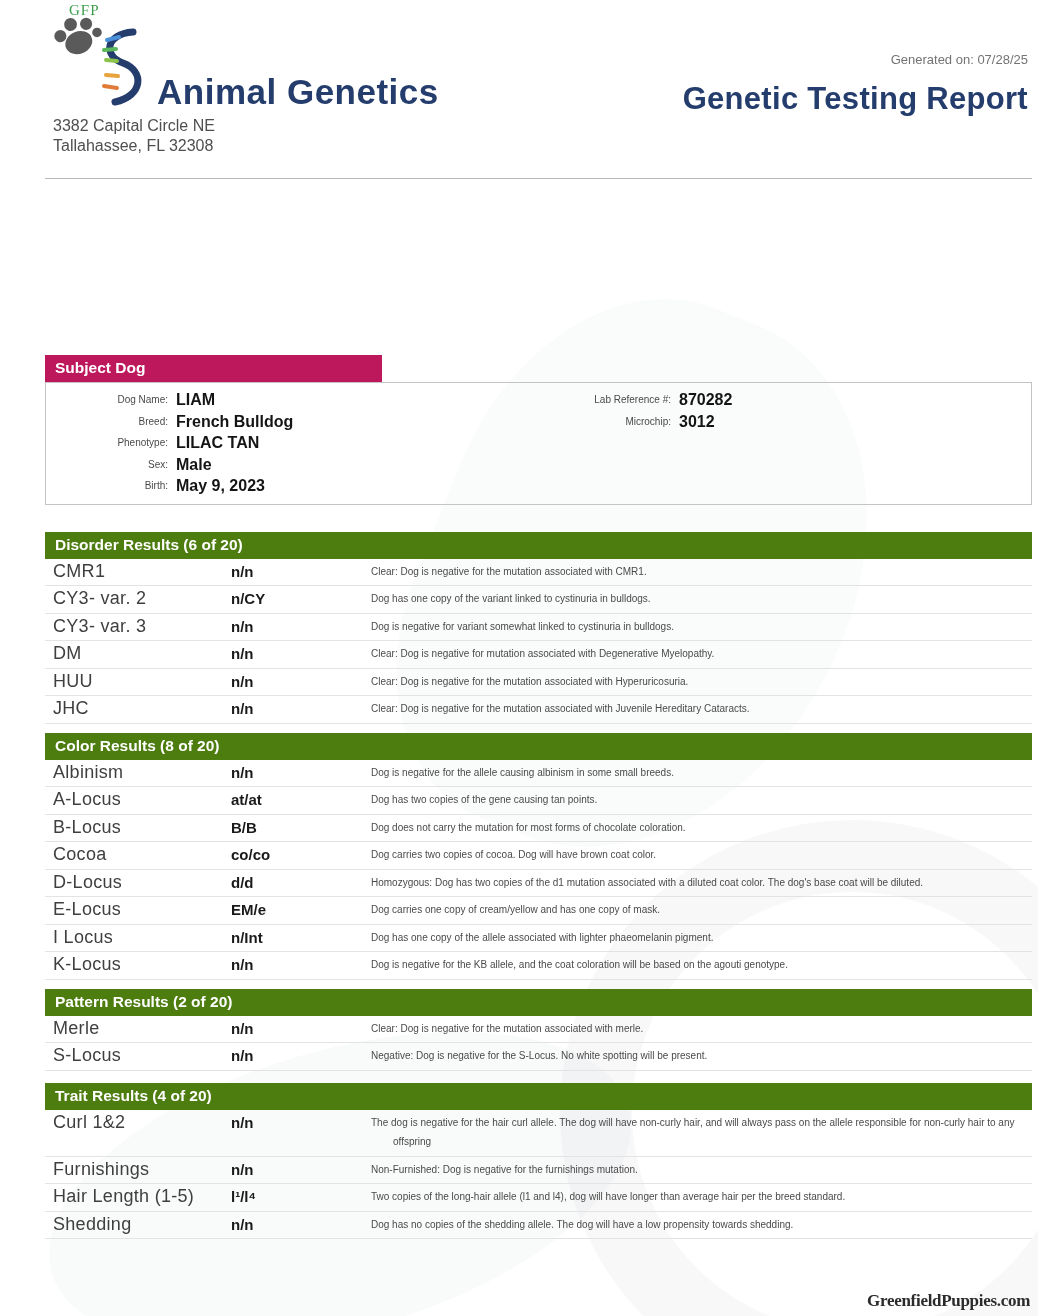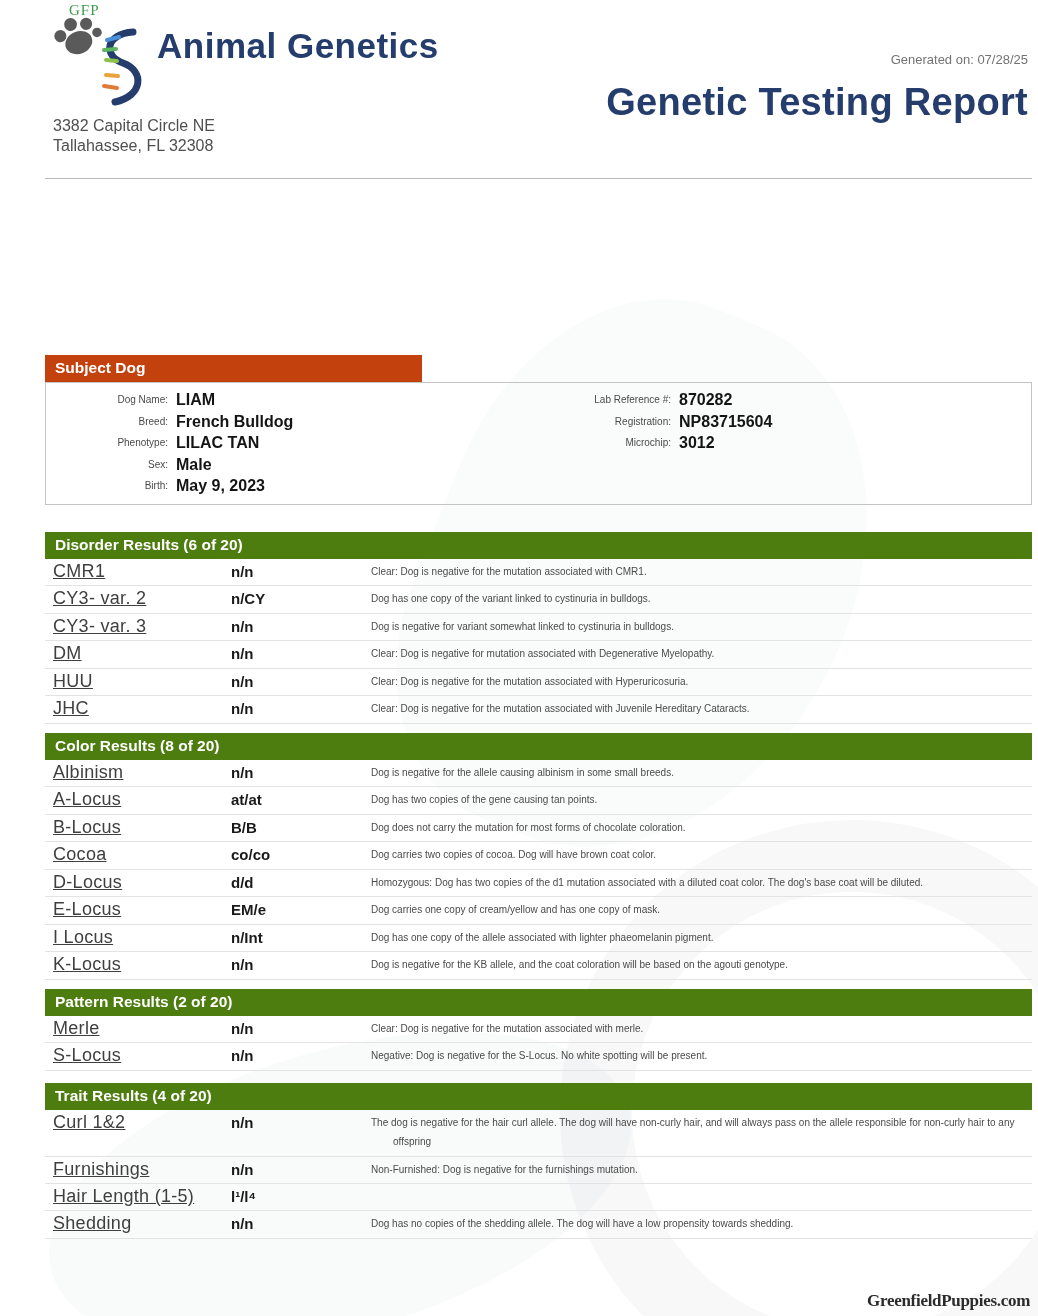--- a/index.html
+++ b/index.html
@@ -13,45 +13,45 @@
   
   .wm{position:absolute;z-index:1;}
   .wm-ring{left:560px;top:820px;width:440px;height:440px;border:72px solid rgba(110,115,130,0.05);border-radius:50%;}
   .wm-swoosh{left:40px;top:1050px;width:600px;height:280px;background:rgba(110,115,130,0.04);border-radius:50%;transform:rotate(-16deg);}
   .wm-blob{left:430px;top:300px;width:420px;height:560px;background:rgba(110,115,130,0.03);border-radius:48% 52% 60% 40%;transform:rotate(22deg);}
   
   .header{position:relative;height:174px;}
   .gfp{position:absolute;left:6px;top:2px;width:56px;height:58px;}
   .gfp-label{position:absolute;left:18px;top:0;font-family:"Liberation Serif","DejaVu Serif",serif;font-weight:normal;font-size:15px;color:#3f9e4d;letter-spacing:1px;}
   .gfp svg{position:absolute;left:0;top:8px;}
-  .brandrow{display:flex;align-items:flex-start;gap:14px;padding:26px 0 0 48px;}
+  .brandrow{display:flex;align-items:flex-end;gap:14px;padding:26px 0 0 48px;}
   .brand-name{font-size:35px;font-weight:bold;color:#243d6d;letter-spacing:0.5px;}
   .address{margin:4px 0 0 8px;font-size:16px;line-height:20px;color:#4f4f4f;}
   .hdr-right{position:absolute;right:4px;top:52px;text-align:right;}
   .generated{font-size:13px;color:#737373;margin-bottom:14px;}
-  .report-title{font-size:38px;font-weight:bold;color:#243d6d;letter-spacing:0.3px;}
+  .report-title{font-size:31px;font-weight:bold;color:#243d6d;letter-spacing:0.3px;}
   .hrule{border:none;border-top:1px solid #b9b9b9;margin:22px 0 0 0;}
   
   .subject{margin-top:181px;}
-  .subject-tab{box-sizing:border-box;width:377px;background:#c2410c;color:#fff;font-weight:bold;font-size:15.5px;padding:4px 10px 5px;}
+  .subject-tab{box-sizing:border-box;width:337px;background:#be185d;color:#fff;font-weight:bold;font-size:15.5px;padding:4px 10px 5px;}
   .subject-box{border:1px solid #c4c4c4;display:flex;padding:6px 0 7px;}
   .scol-left{width:475px;flex:none;}
   .scol-right{flex:1;}
   .frow{display:flex;line-height:21.5px;}
   .flabel{font-size:10px;color:#4a4a4a;text-align:right;margin-right:8px;}
   .scol-left .flabel{width:122px;}
   .scol-right .flabel{width:150px;}
   .fvalue{font-size:16px;font-weight:bold;color:#141414;}
   
   .section{margin-top:9px;}
   .section.trait{margin-top:12px;}
   .section-header{background:#4d7c0f;color:#ffffff;font-weight:bold;font-size:15.5px;padding:4px 10px 5px;}
   .row{display:grid;grid-template-columns:178px 140px minmax(0,655px);padding:3px 0 4px;border-bottom:1px solid #e3e3e3;align-items:start;}
   .cell{padding-left:8px;}
-  .test{font-size:18px;line-height:19px;color:#3f3f3f;letter-spacing:0.3px;text-decoration:underline;}
+  .test{font-size:18px;line-height:19px;color:#3f3f3f;letter-spacing:0.3px;}
   .geno{font-size:15px;line-height:19px;font-weight:bold;color:#1a1a1a;}
   .desc{font-size:10px;line-height:19.5px;color:#4a4a4a;padding-left:30px;text-indent:-22px;}
   
   .footer{position:absolute;right:8px;bottom:5px;z-index:2;font-family:"Liberation Serif","DejaVu Serif",serif;font-weight:bold;font-size:17px;color:#2b2b2b;letter-spacing:-0.3px;text-align:center;}
 </style>
 </head>
 <body>
 
 <div class="wm wm-blob"></div>
 <div class="wm wm-ring"></div>
@@ -118,24 +118,20 @@
           <span class="flabel">Birth:</span>
           <span class="fvalue">May 9, 2023</span>
         </div>
       </div>
       <div class="scol-right">
         <div class="frow">
           <span class="flabel">Lab Reference #:</span>
           <span class="fvalue">870282</span>
         </div>
         <div class="frow">
-          <span class="flabel">Registration:</span>
-          <span class="fvalue">NP83715604</span>
-        </div>
-        <div class="frow">
           <span class="flabel">Microchip:</span>
           <span class="fvalue">3012</span>
         </div>
       </div>
     </div>
   </div>
 
   <div class="section" style="margin-top:27px;">
     <div class="section-header">Disorder Results (6 of 20)</div>
     <div>
@@ -243,20 +239,21 @@
         <div class="cell desc">The dog is negative for the hair curl allele. The dog will have non-curly hair, and will always pass on the allele responsible for non-curly hair to any offspring</div>
       </div>
       <div class="row">
         <div class="cell test">Furnishings</div>
         <div class="cell geno">n/n</div>
         <div class="cell desc">Non-Furnished: Dog is negative for the furnishings mutation.</div>
       </div>
       <div class="row">
         <div class="cell test">Hair Length (1-5)</div>
         <div class="cell geno">l¹/l⁴</div>
+        <div class="cell desc">Two copies of the long-hair allele (l1 and l4), dog will have longer than average hair per the breed standard.</div>
       </div>
       <div class="row">
         <div class="cell test">Shedding</div>
         <div class="cell geno">n/n</div>
         <div class="cell desc">Dog has no copies of the shedding allele. The dog will have a low propensity towards shedding.</div>
       </div>
     </div>
   </div>
 
 </div>

